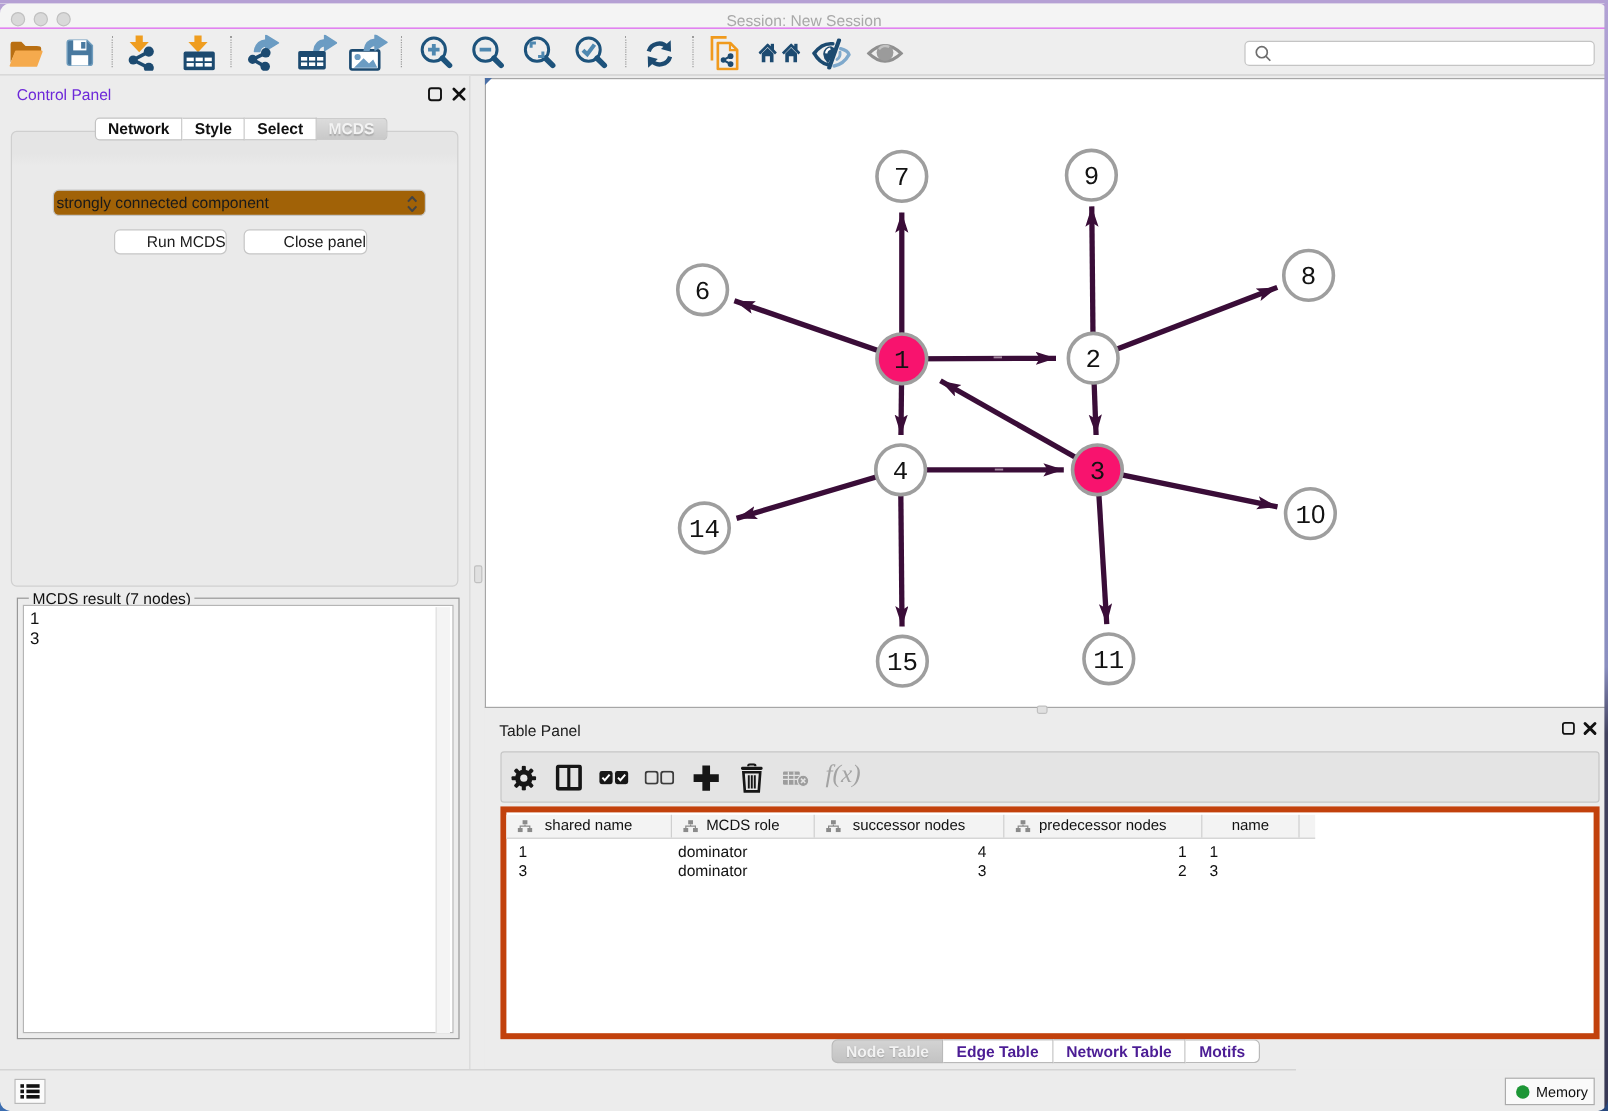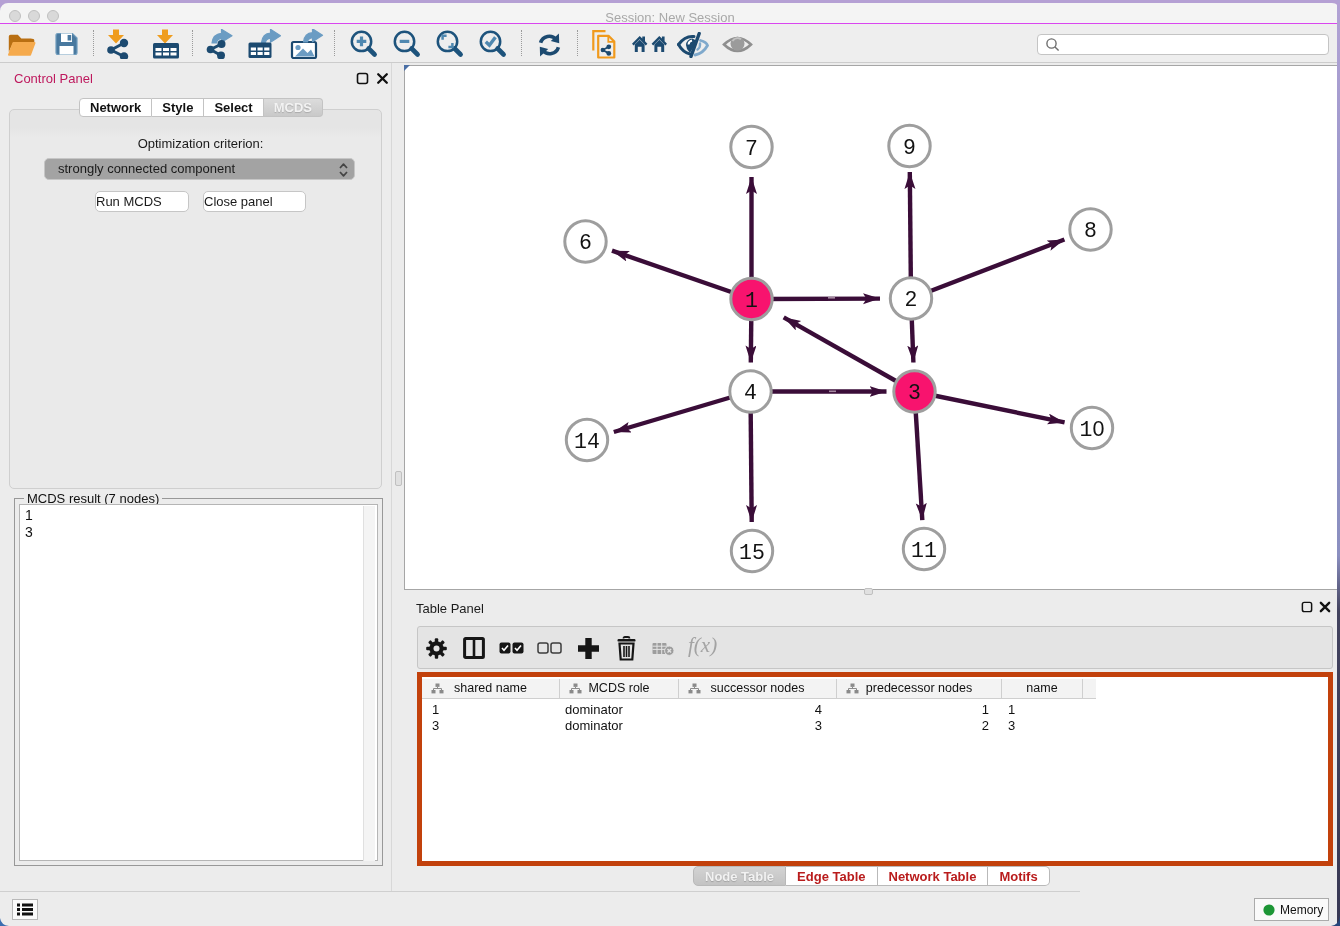--- a/index.html
+++ b/index.html
@@ -10,49 +10,49 @@
 #purple { left:0; top:0; width:1340px; height:3px; background:#b5a0d4; }
 #titlebar { left:0; top:3px; width:1340px; height:21px; background:#f4f4f4; border-bottom:1px solid #d946ef; }
 .tl-gray { width:12px; height:12px; border-radius:50%; background:#d9d9d9; border:1px solid #c0c0c0; top:7px; }
 #title-text { width:100%; text-align:center; top:7px; font-size:13px; color:#a8a8a8; }
 #toolbar { left:0; top:24px; width:1340px; height:39px; background:#eeeeee; border-bottom:1px solid #cccccc; }
 .sep { top:6px; width:1px; height:26px; border-left:1px dotted #9b9b9b; }
 
 #searchbox { left:1037px; top:10px; width:292px; height:21px; background:#ffffff; border:1px solid #c4c4c4; border-radius:4px; }
 
 #cpanel { left:0; top:63px; width:392px; height:828px; background:#ececec; border-right:1px solid #d8d8d8; }
-#cp-title { left:14px; top:8px; font-size:13px; color:#be185d; }
+#cp-title { left:14px; top:8px; font-size:13px; color:#6d28d9; }
 #cp-tabs { left:79px; top:35px; height:19px; display:flex; }
 .cptab { height:19px; background:#ffffff; border:1px solid #c3c3c3; border-left:none; font-size:13px; font-weight:bold; color:#111; text-align:center; line-height:18px; padding:0 10px; }
 .cptab.first { border-left:1px solid #c3c3c3; border-radius:4px 0 0 4px; }
 .cptab.sel { background:linear-gradient(#dcdcdc,#c9c9c9); color:#f3f3f3; border-radius:0 4px 4px 0; text-shadow:0 1px 1px #aaa; }
 #cp-body { left:9px; top:46px; width:373px; height:380px; background:linear-gradient(#e5e5e5 0px,#e5e5e5 18px,#eaeaea 28px,#eaeaea 100%); border:1px solid #cfcfcf; border-radius:5px; }
 #opt-label { left:5px; top:73px; width:100%; text-align:center; font-size:13px; color:#1a1a1a; }
-#cp-select { left:44px; top:95px; width:311px; height:22px; background:#a3a3a3; border:1px solid #c6c6c6; border-radius:5px; font-size:13px; color:#1a1a1a; line-height:20px; padding-left:13px; }
-.btn { height:21px; background:#ffffff; border:1px solid #c6c6c6; border-radius:5px; font-size:13px; color:#1a1a1a; text-align:left; line-height:19px; }
+#cp-select { left:44px; top:95px; width:311px; height:22px; background:#a16207; border:1px solid #c6c6c6; border-radius:5px; font-size:13px; color:#1a1a1a; line-height:20px; padding-left:2px; }
+.btn { height:21px; background:#ffffff; border:1px solid #c6c6c6; border-radius:5px; font-size:13px; color:#1a1a1a; text-align:right; line-height:19px; }
 #mcds-box { left:14px; top:435px; width:369px; height:368px; border:1px solid #989898; }
 #mcds-legend { left:9px; top:-8px; background:#ececec; padding:0 3px; font-size:13px; color:#111; }
 #mcds-white { left:4px; top:5px; width:359px; height:357px; background:#ffffff; border:1px solid #b5b5b5; font-size:14px; color:#111; }
 #mcds-scroll { right:2px; top:1px; width:12px; height:355px; background:#f4f4f4; border-left:1px solid #e0e0e0; }
 
 #netwin { left:404px; top:65px; width:936px; height:525px; border:1px solid #a6a6a6; border-right:none; background:#ffffff; }
 #net-titlebar { left:0; top:0; width:935px; height:21px; background:linear-gradient(#f9f9f9,#e9e9e9); border-bottom:1px solid #b8b8b8; }
 #net-title { width:100%; top:4px; text-align:center; font-size:13px; color:#1c1c1c; }
 .tlb { width:12px; height:12px; border-radius:50%; top:4px; }
 
 #tpanel { left:404px; top:590px; width:936px; height:301px; background:#ececec; }
 #tp-title { left:12px; top:11px; font-size:13px; color:#1c1c1c; }
 #tp-toolbar { left:13px; top:36px; width:916px; height:43px; background:#e4e4e4; border:1px solid #c6c6c6; border-radius:3px; }
 #tp-table { left:13px; top:82px; width:916px; height:194px; background:#ffffff; border:5px solid #c2410c; }
 #tp-header { left:0; top:2px; width:674px; height:20px; background:#f3f3f3; border-bottom:1px solid #cfcfcf; }
 .thi { position:absolute; left:9px; top:4px; }
 .th { position:absolute; top:0; height:19px; border-right:1px solid #cfcfcf; font-size:12.5px; color:#111; text-align:center; line-height:19px; }
 .cell { position:absolute; font-size:13px; color:#111; }
 #tp-tabs { left:289px; top:276px; height:20px; display:flex; }
-.tptab { height:20px; background:#ffffff; border:1px solid #b9b9b9; border-left:none; font-size:13px; font-weight:bold; color:#b91c1c; text-align:center; line-height:19px; padding:0 11px; }
+.tptab { height:20px; background:#ffffff; border:1px solid #b9b9b9; border-left:none; font-size:13px; font-weight:bold; color:#4c1d95; text-align:center; line-height:19px; padding:0 11px; }
 .tptab.first { border-left:1px solid #b9b9b9; border-radius:5px 0 0 5px; background:linear-gradient(#d3d3d3,#c3c3c3); color:#f2f2f2; text-shadow:0 1px 1px #a0a0a0; }
 .tptab.last { border-radius:0 5px 5px 0; }
 
 #statusbar { left:0; top:891px; width:1080px; height:35px; background:#ececec; border-top:1px solid #cfcfcf; }
 #list-btn { left:12px; top:7px; width:26px; height:21px; background:#fbfbfb; border:1px solid #b9b9b9; }
 #mem-btn { left:1254px; top:6px; width:75px; height:23px; background:#fafafa; border:1px solid #ababab; font-size:12px; color:#111; }
 #redge { left:1337px; top:0; width:3px; height:926px; background:linear-gradient(#b2a2d4 0%,#9194c8 30%,#8b8fc0 60%,#42425e 66%,#383854 100%); }
 </style>
 </head>
 <body>
@@ -218,21 +218,20 @@
   <svg class="abs" style="left:376px;top:9px;" width="13" height="13" viewBox="0 0 13 13">
       <path d="M2.2,2.2 L10.8,10.8 M10.8,2.2 L2.2,10.8" stroke="#111" stroke-width="2.3" stroke-linecap="round"></path>
     </svg>
   <div class="abs" id="cp-body"></div>
   <div class="abs" id="cp-tabs">
     <div class="cptab first">Network</div>
     <div class="cptab">Style</div>
     <div class="cptab">Select</div>
     <div class="cptab sel">MCDS</div>
   </div>
-  <div class="abs" id="opt-label">Optimization criterion:</div>
   <div class="abs" id="cp-select">strongly connected component
     <svg width="11" height="14" style="position:absolute;right:5px;top:4px;" viewBox="0 0 11 14">
         <path d="M2,5 L5.5,1.2 L9,5" fill="none" stroke="#444" stroke-width="1.7" stroke-linejoin="round"></path>
         <path d="M2,9 L5.5,12.8 L9,9" fill="none" stroke="#444" stroke-width="1.7" stroke-linejoin="round"></path>
       </svg>
   </div>
   <div class="abs btn" style="left:95px;top:128px;width:94px;">Run MCDS</div>
   <div class="abs btn" style="left:203px;top:128px;width:103px;">Close panel</div>
   <div class="abs" id="mcds-box">
     <div class="abs" id="mcds-legend">MCDS result (7 nodes)</div>

